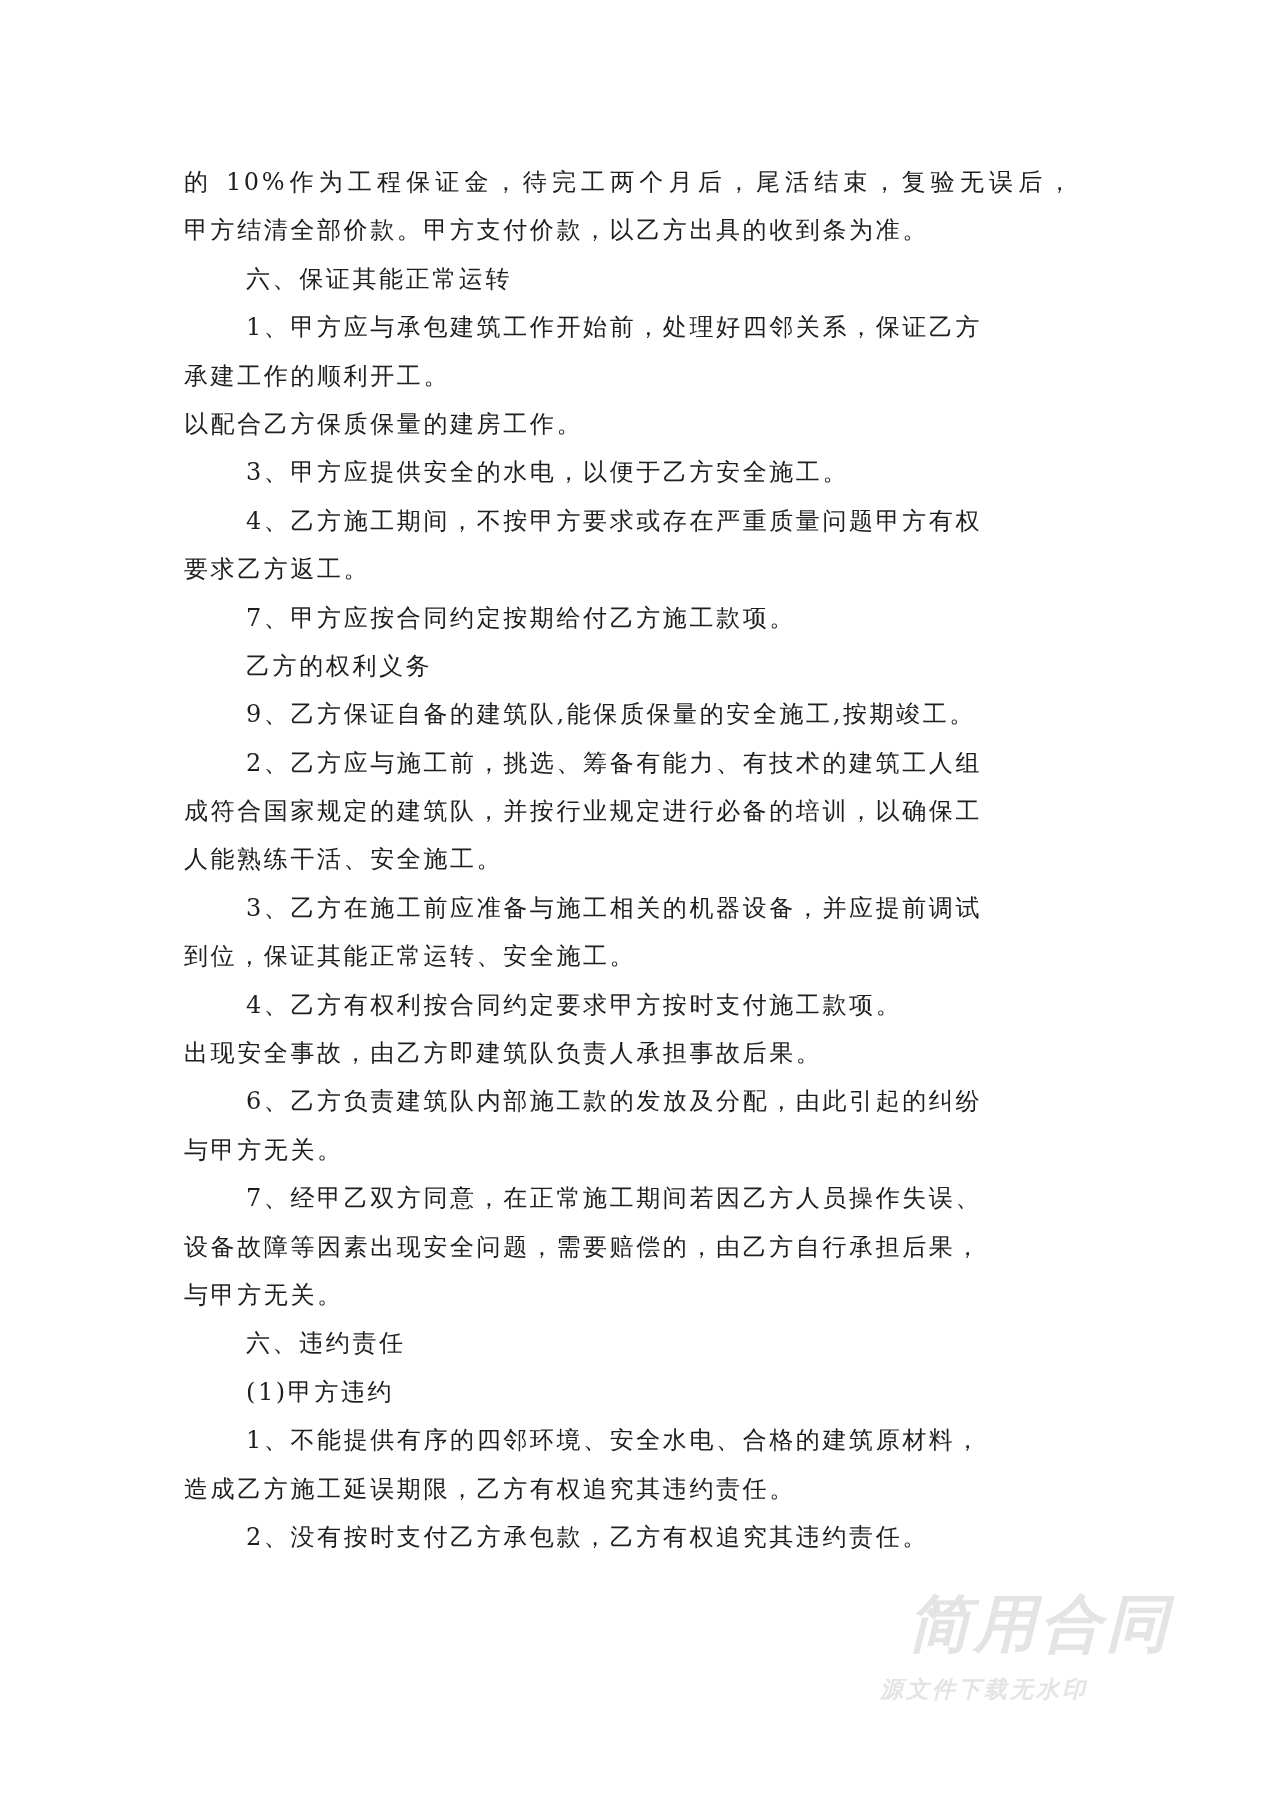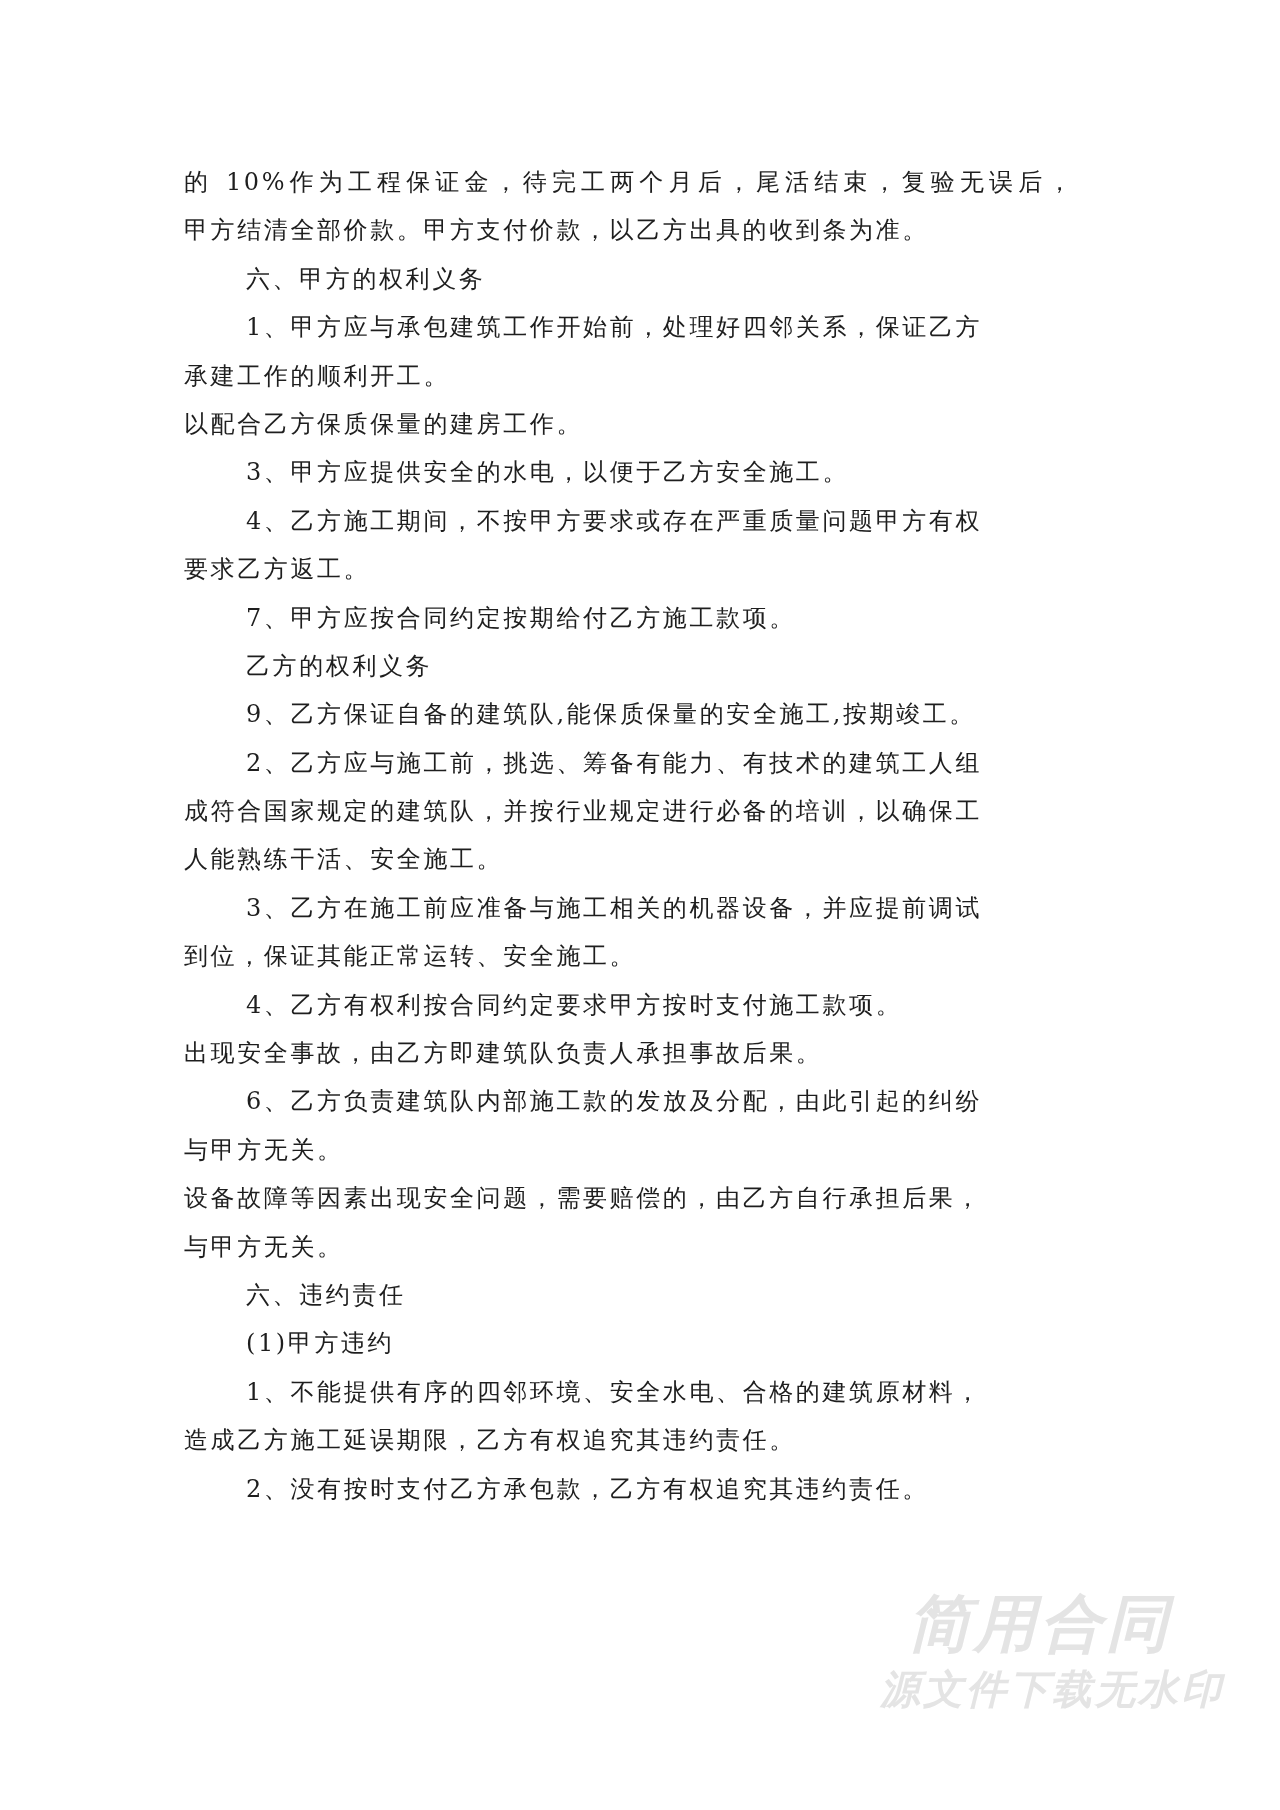--- a/index.html
+++ b/index.html
@@ -48,52 +48,53 @@
       pointer-events: none;
     }
     .wm-main {
       font-size: 62px;
       line-height: 78px;
       letter-spacing: 4px;
       white-space: nowrap;
       margin-left: 28px;
     }
     .wm-sub {
-      font-size: 40px;
+      font-size: 23px;
       line-height: 40px;
       letter-spacing: 3px;
       white-space: nowrap;
       margin-top: 6px;
     }
   </style>
 </head>
 <body>
 
 <div class="page">
   <div class="line justify-line">的 10%作为工程保证金，待完工两个月后，尾活结束，复验无误后，</div>
   <div class="line">甲方结清全部价款。甲方支付价款，以乙方出具的收到条为准。</div>
-  <div class="line indent">六、甲方的权利义务</div>
+  <div class="line indent">六、保证其能正常运转</div>
   <div class="line indent">1、甲方应与承包建筑工作开始前，处理好四邻关系，保证乙方</div>
   <div class="line">承建工作的顺利开工。</div>
   <div class="line">以配合乙方保质保量的建房工作。</div>
   <div class="line indent">3、甲方应提供安全的水电，以便于乙方安全施工。</div>
   <div class="line indent">4、乙方施工期间，不按甲方要求或存在严重质量问题甲方有权</div>
   <div class="line">要求乙方返工。</div>
   <div class="line indent">7、甲方应按合同约定按期给付乙方施工款项。</div>
   <div class="line indent">乙方的权利义务</div>
   <div class="line indent">9、乙方保证自备的建筑队,能保质保量的安全施工,按期竣工。</div>
   <div class="line indent">2、乙方应与施工前，挑选、筹备有能力、有技术的建筑工人组</div>
   <div class="line">成符合国家规定的建筑队，并按行业规定进行必备的培训，以确保工</div>
   <div class="line">人能熟练干活、安全施工。</div>
   <div class="line indent">3、乙方在施工前应准备与施工相关的机器设备，并应提前调试</div>
   <div class="line">到位，保证其能正常运转、安全施工。</div>
   <div class="line indent">4、乙方有权利按合同约定要求甲方按时支付施工款项。</div>
   <div class="line">出现安全事故，由乙方即建筑队负责人承担事故后果。</div>
   <div class="line indent">6、乙方负责建筑队内部施工款的发放及分配，由此引起的纠纷</div>
   <div class="line">与甲方无关。</div>
+  <div class="line indent">7、经甲乙双方同意，在正常施工期间若因乙方人员操作失误、</div>
   <div class="line">设备故障等因素出现安全问题，需要赔偿的，由乙方自行承担后果，</div>
   <div class="line">与甲方无关。</div>
   <div class="line indent">六、违约责任</div>
   <div class="line indent">(1)甲方违约</div>
   <div class="line indent">1、不能提供有序的四邻环境、安全水电、合格的建筑原材料，</div>
   <div class="line">造成乙方施工延误期限，乙方有权追究其违约责任。</div>
   <div class="line indent">2、没有按时支付乙方承包款，乙方有权追究其违约责任。</div>
 </div>
 
 <div class="watermark">

